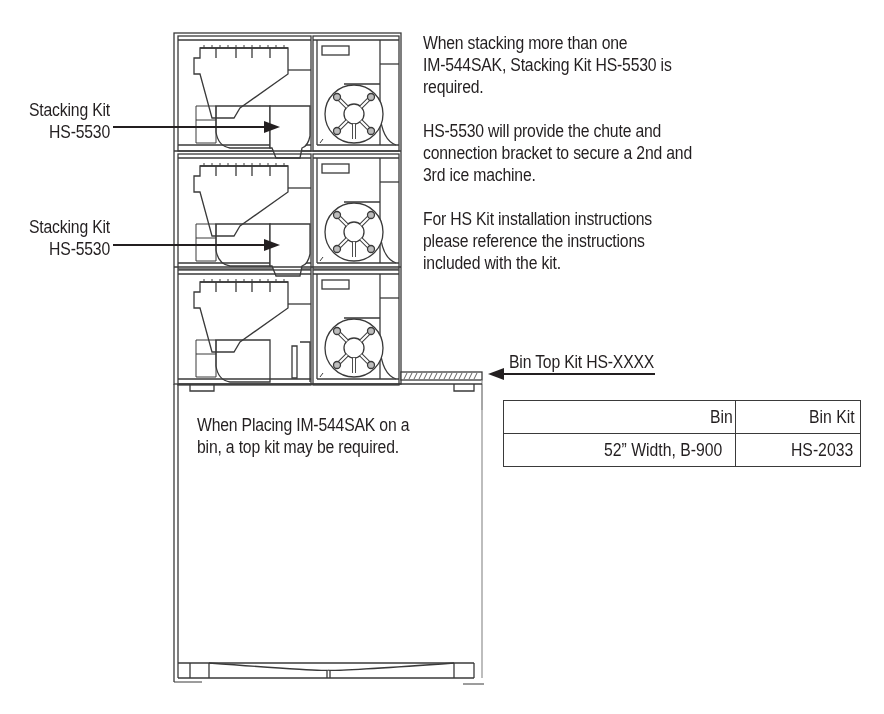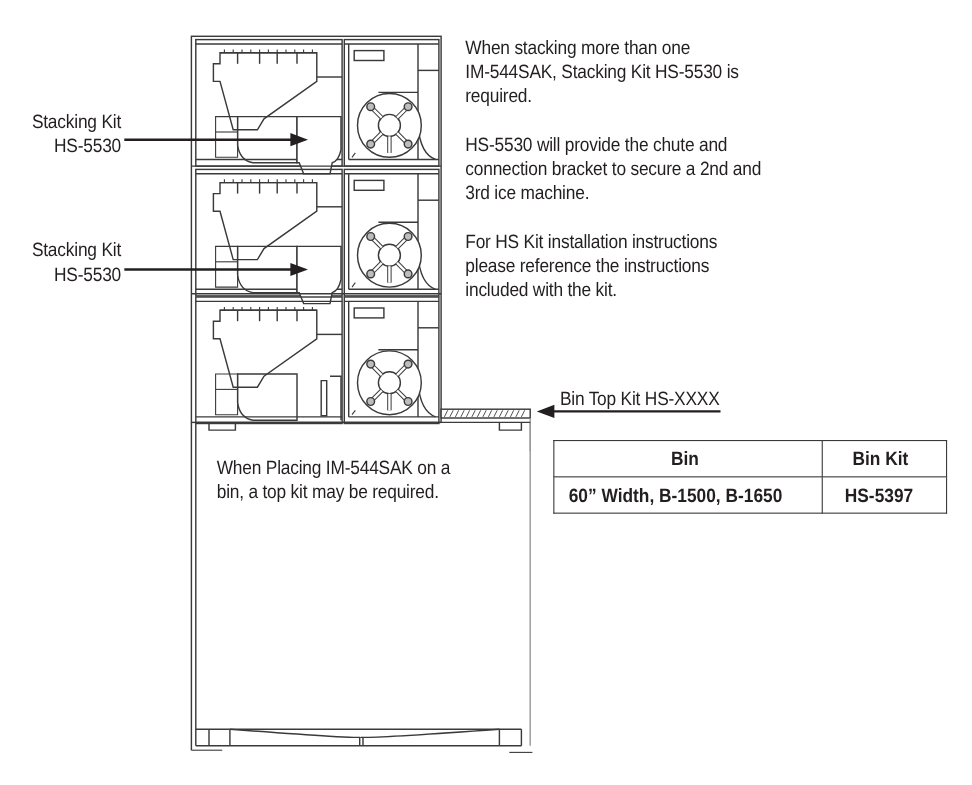--- a/index.html
+++ b/index.html
@@ -9,21 +9,21 @@
   .txt { position: absolute; font-family: "Liberation Sans", sans-serif;
          font-size: 17.5px; line-height: 22px; color: #231f20;
          letter-spacing: -0.2px; transform: scaleX(0.9); transform-origin: left top; }
   .lbl-right { text-align: right; transform-origin: right top; }
   .para { margin: 0 0 22px 0; white-space: nowrap; }
   .callout-lines span { display: block; white-space: nowrap; }
   table.kit { position: absolute; left: 503px; top: 400px; width: 358px;
               border-collapse: collapse; font-family: "Liberation Sans", sans-serif;
               font-size: 17.5px; color: #231f20; }
   table.kit td, table.kit th { border: 1.3px solid #3a3a3a; height: 32px;
-              padding: 0 12px 0 10px; text-align: center; font-weight: bold;
+              padding: 0 0 0 10px; text-align: right; font-weight: normal;
               white-space: nowrap; }
   table.kit .c1 { width: 221px; }
   table.kit td span, table.kit th span { display: inline-block; transform: scaleX(0.9); transform-origin: left center; }
   table.kit td.note { height: 55px; line-height: 22px; padding-top: 2px; }
   table.kit td.note span { display: block; }
 </style>
 </head>
 <body>
 
 <svg class="drawing" width="884" height="714" viewBox="0 0 884 714" fill="none" stroke="#3a3a3a" stroke-width="1.3">
@@ -186,17 +186,17 @@
   <span>bin, a top kit may be required.</span>
 </div>
 
 <table class="kit">
   <tbody>
       <tr>
     <th class="c1"><span>Bin</span></th>
     <th><span>Bin Kit</span></th>
   </tr>
   <tr>
-    <td class="c1"><span>60” Width, B-1500, B-1650</span></td>
-    <td><span>HS-5397</span></td>
+    <td class="c1"><span>52” Width, B-900</span></td>
+    <td><span>HS-2033</span></td>
   </tr>
 </tbody>
   </table>
 
 </body></html>

